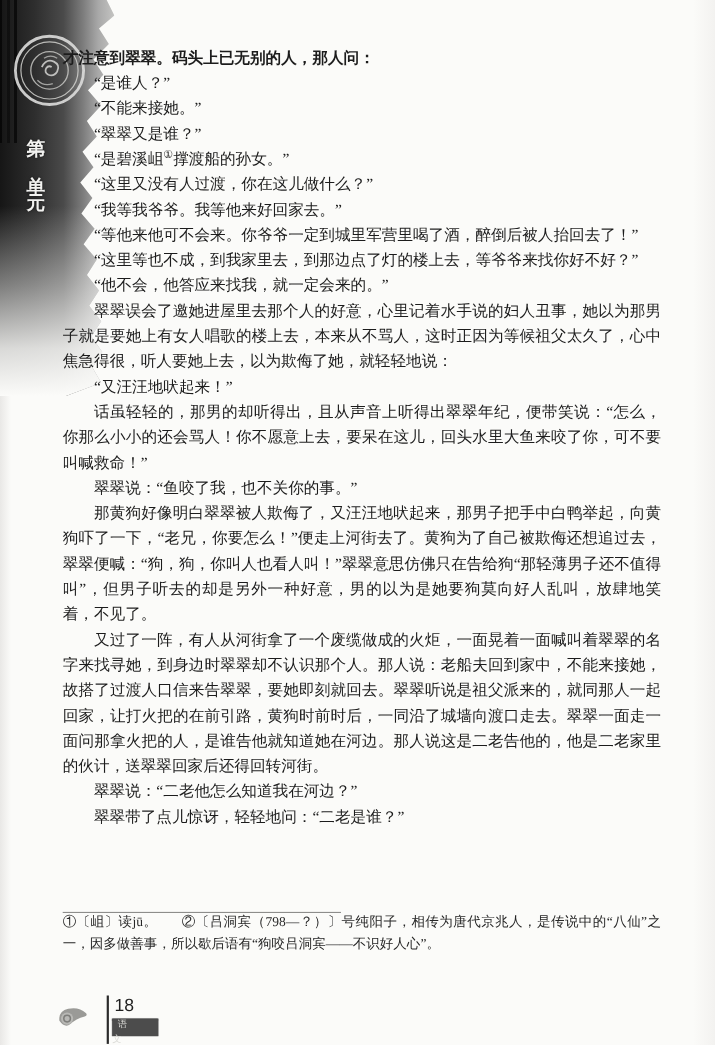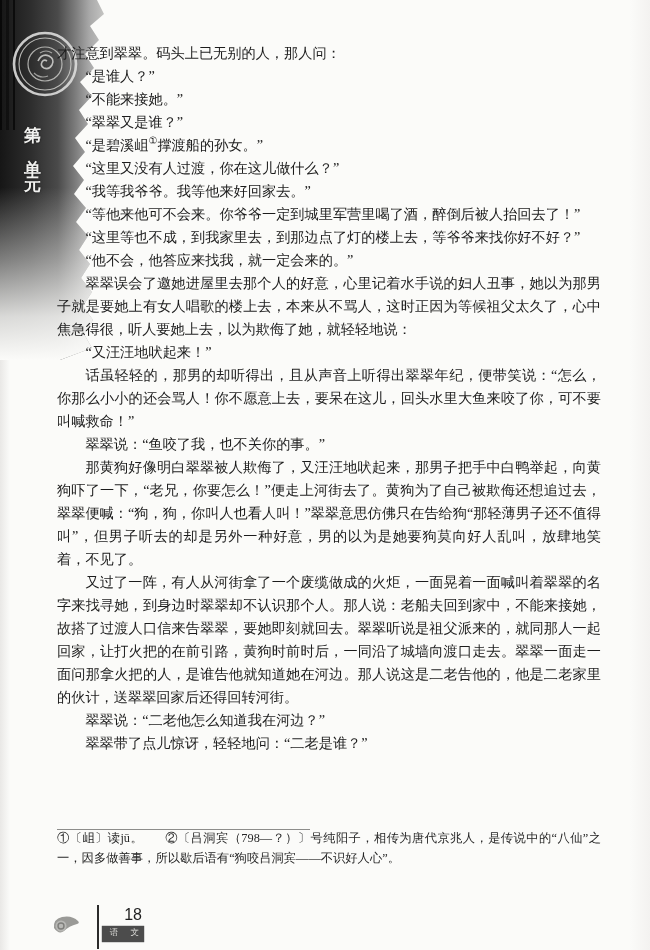--- a/index.html
+++ b/index.html
@@ -35,41 +35,41 @@
     font-family:"Liberation Sans","DejaVu Sans",sans-serif;
     text-shadow:0 0 2px rgba(0,0,0,.6);
   }
   
   .content{
     position:absolute;left:57px;top:42px;width:544px;
     font-size:14.2px;line-height:23px;color:#1c1c1c;
     text-align:justify;
   }
   .content p{margin:0;text-indent:2em;}
-  .content p.no-indent{text-indent:0;}
+  .content p.no-indent{text-indent:0;font-weight:bold;}
   sup.fn-ref{font-size:10px;line-height:0;vertical-align:super;}
   
   .fn-rule{position:absolute;left:57px;top:829px;width:253px;height:0;border-top:1px solid #8d8d8b;}
   .footnotes{
     position:absolute;left:57px;top:828px;width:544px;
     font-size:12.3px;line-height:20px;color:#262626;text-align:justify;
   }
   .footnotes .fn2{margin-left:1.8em;}
   
   .footer-logo{position:absolute;left:51px;top:912px;}
   .footer-rule{position:absolute;left:97px;top:905px;width:2px;height:44px;background:#2b2b2b;}
   .page-num{
-    position:absolute;left:104px;top:906px;width:38px;text-align:right;
+    position:absolute;left:104px;top:906px;width:38px;text-align:left;
     font-size:16px;color:#1f1f1f;font-family:"Liberation Sans","DejaVu Sans",sans-serif;
   }
   .subject-badge{
     position:absolute;left:102px;top:926px;width:42px;height:16px;
     background:#4c4c4c;color:#dcdcd8;font-size:8.5px;line-height:13px;
-    text-align:right;letter-spacing:5px;text-indent:5px;
-    font-family:Liberation Sans, sans-serif;
+    text-align:left;letter-spacing:5px;text-indent:5px;
+    font-family:Liberation Mono, monospace;
     box-shadow:0 0 1px #222;
   }
 </style>
 </head>
 <body>
 
 <div class="page">
 
   <div class="band"></div>
   <div class="streaks"></div>

